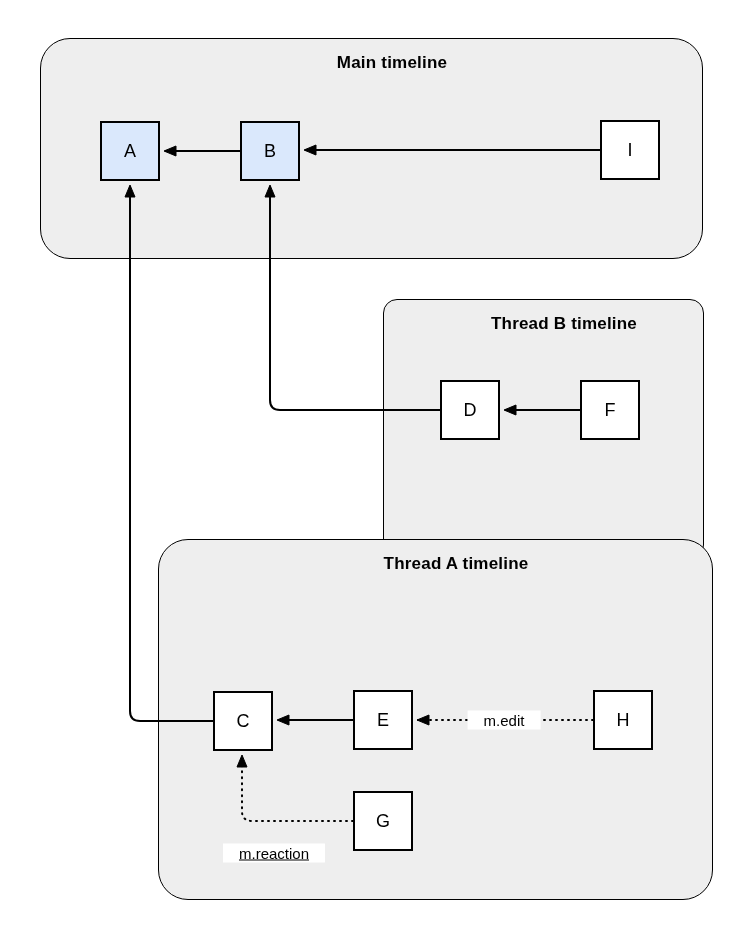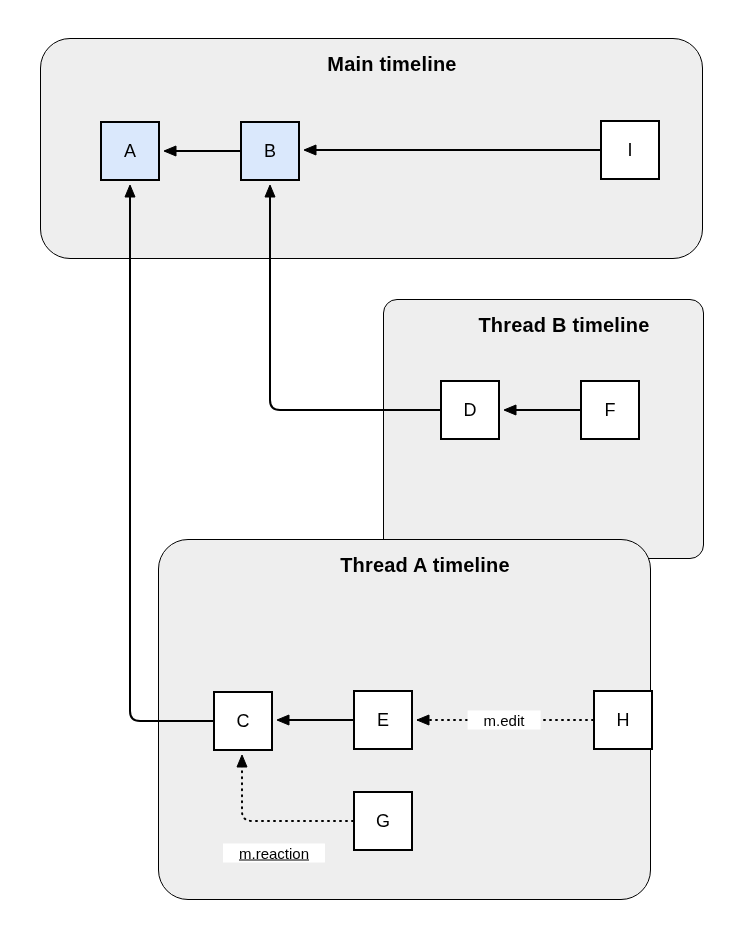--- a/index.html
+++ b/index.html
@@ -27,27 +27,27 @@
     border:1.5px solid var(--group-border);
     border-radius:30px;
     box-sizing:border-box;
     z-index:1;
   }
   .group-title{
     position:absolute;
     top:14px;left:0;right:0;
     text-align:center;
     font-weight:bold;
-    font-size:20px;
+    font-size:17px;
     letter-spacing:0.2px;
     padding-left:41px;
   }
   #g-main{left:40px;top:38px;width:663px;height:221px;}
   #g-thread-b{left:383px;top:299px;width:321px;height:260px;border-radius:14px;}
-  #g-thread-a{left:158px;top:539px;width:493px;height:361px;}
+  #g-thread-a{left:158px;top:539px;width:555px;height:361px;}
 
   svg.edges{
     position:absolute;left:0;top:0;
     z-index:2;
     pointer-events:none;
   }
   .edge{fill:none;stroke:var(--arrow);}
   .edge.solid{stroke-width:2;}
   .edge.dotted{stroke-width:2;stroke-dasharray:1 5;stroke-linecap:round;}
 

